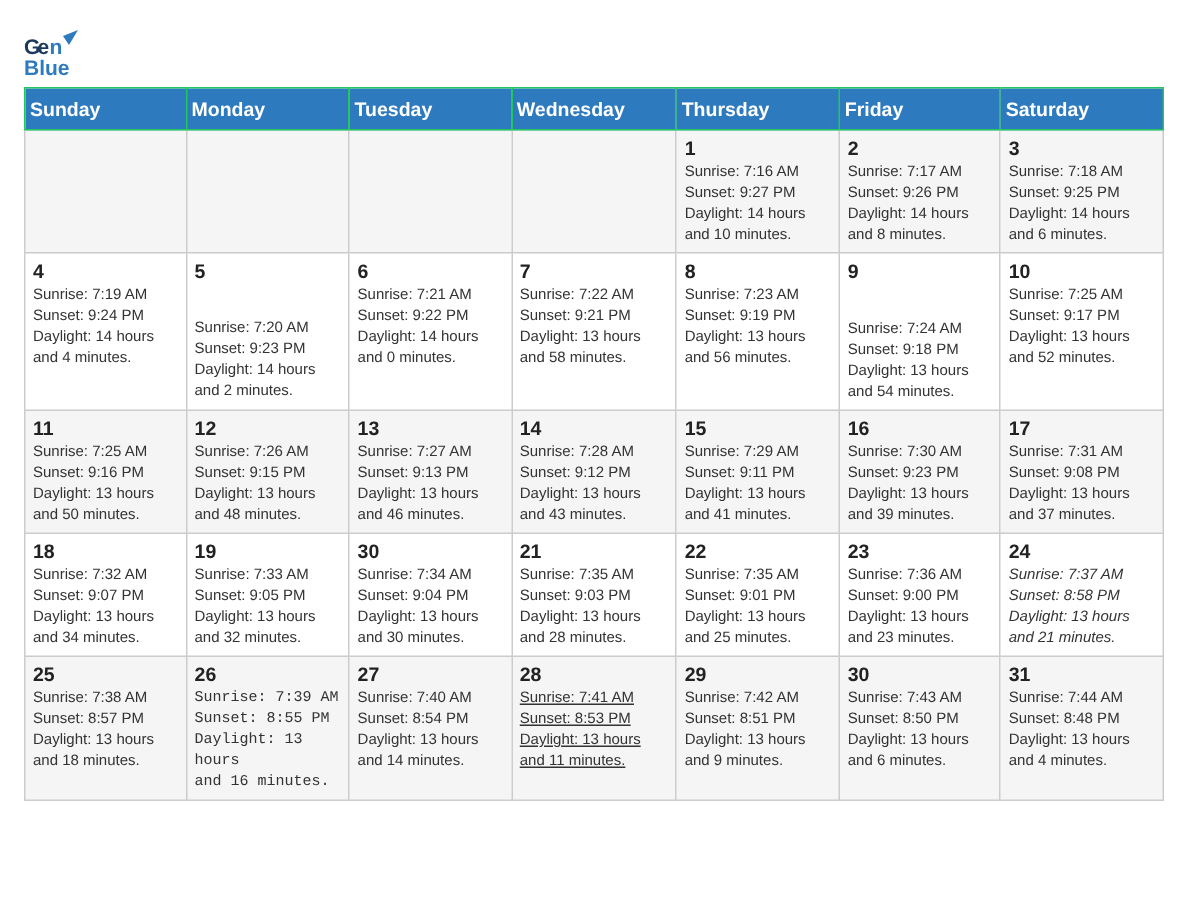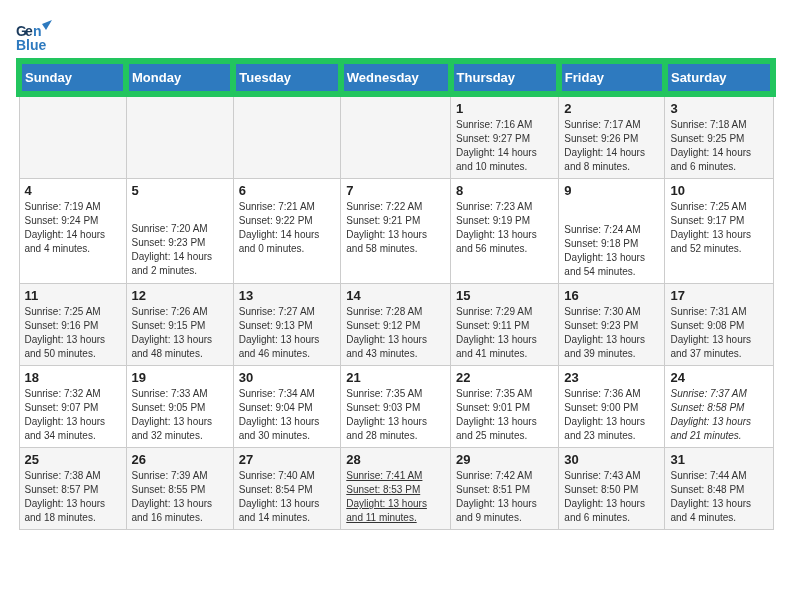--- a/index.html
+++ b/index.html
@@ -39,21 +39,21 @@
       border-collapse: collapse;
       font-size: 11px;
     }
     thead tr th {
       background: #2e7abf;
       color: #fff;
       padding: 6px 3px;
       text-align: left;
       font-size: 13px;
       font-weight: bold;
-      border: 6px solid #22c55e;
+      border: 1px solid #22c55e;
     }
     tbody tr td {
       border: 1px solid #ccc;
       vertical-align: top;
       padding: 4px 5px;
       width: 113px;
       height: 80px;
       background: #fff;
     }
     tbody tr:nth-child(odd) td {
@@ -300,21 +300,21 @@
       <tr>
         <td>
           <div class="day-number">25</div>
           <div class="day-info" style="white-space: pre-line;">Sunrise: 7:38 AM
 Sunset: 8:57 PM
 Daylight: 13 hours
 and 18 minutes.</div>
         </td>
         <td>
           <div class="day-number">26</div>
-          <div class="day-info" style="white-space: pre-line;">Sunrise: 7:39 AM
+          <div class="day-info" style="white-space: pre-line; font-family: Liberation Mono, monospace;">Sunrise: 7:39 AM
 Sunset: 8:55 PM
 Daylight: 13 hours
 and 16 minutes.</div>
         </td>
         <td>
           <div class="day-number">27</div>
           <div class="day-info" style="white-space: pre-line;">Sunrise: 7:40 AM
 Sunset: 8:54 PM
 Daylight: 13 hours
 and 14 minutes.</div>

